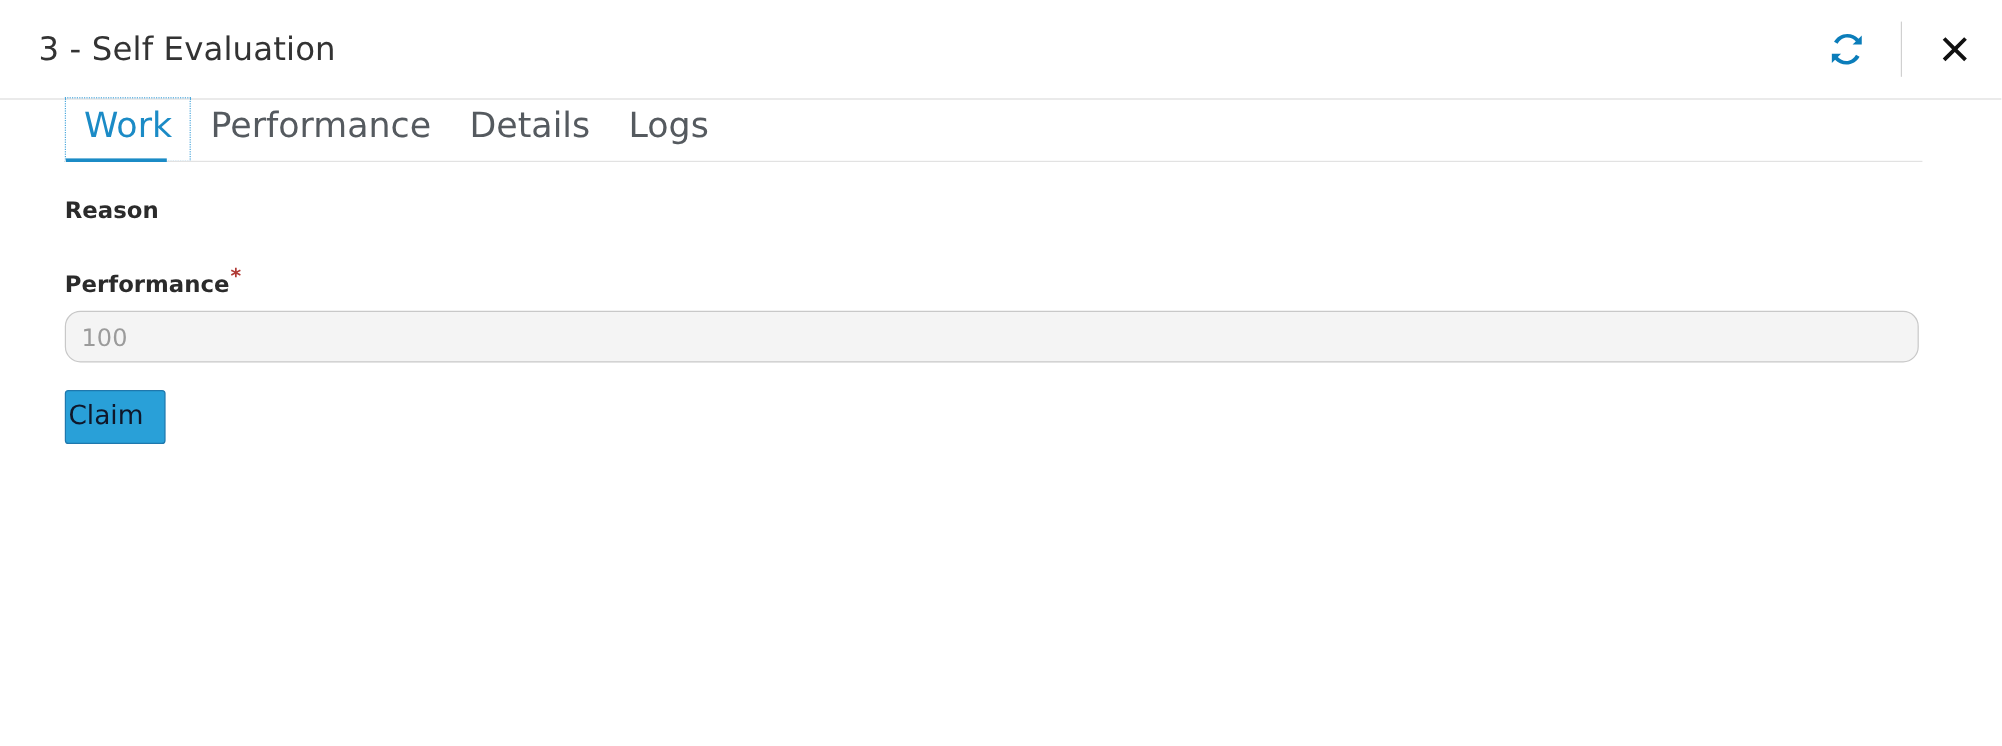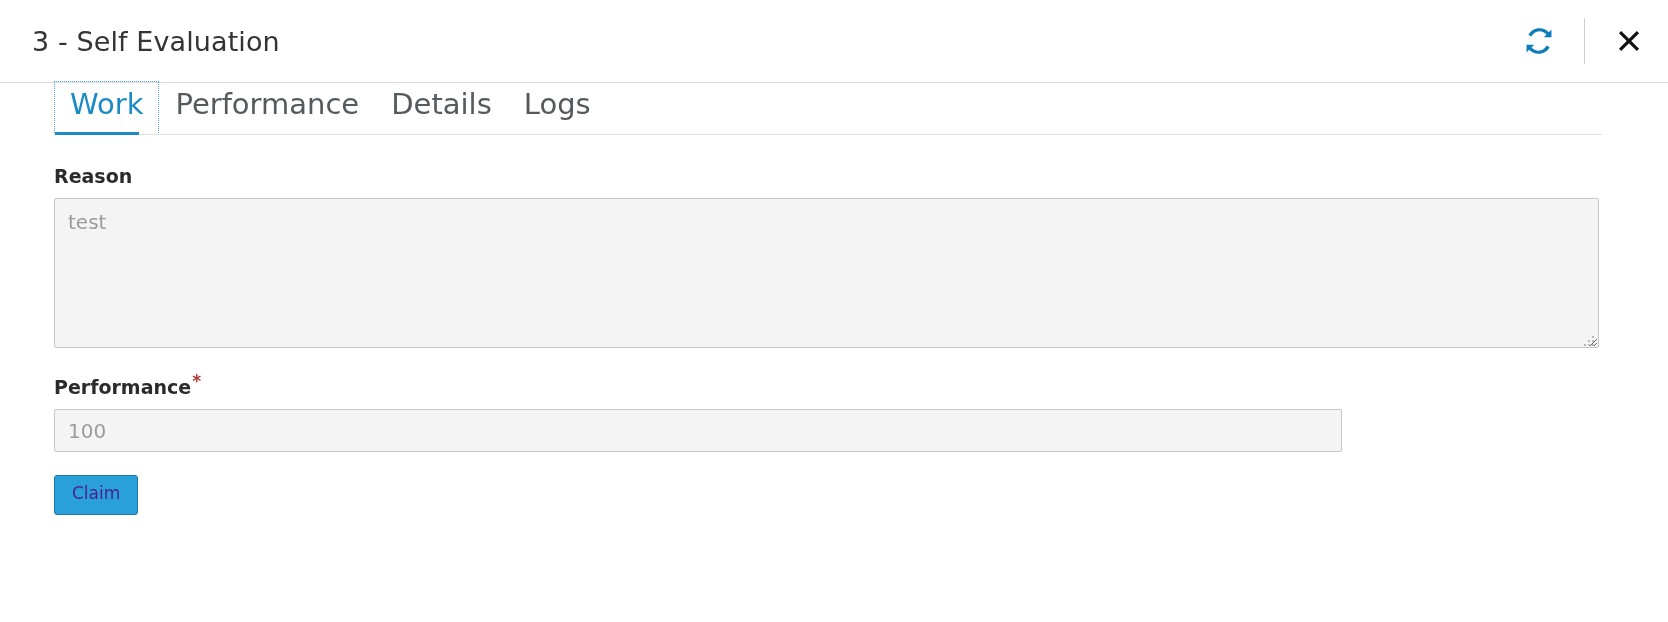--- a/index.html
+++ b/index.html
@@ -141,44 +141,44 @@
     right: 4px;
     bottom: 5px;
     width: 11px;
     height: 11px;
     pointer-events: none;
   }
 
   .spacer-md { height: 28px; }
 
   input.perf-input {
-    width: 1288px;
+    width: 1545px;
     height: 43px;
     background: #f4f4f4;
     border: 1px solid #c8c8c8;
-    border-radius: 2px;
+    border-radius: 13px;
     font-size: 20px;
     font-family: inherit;
     color: #333;
     padding: 4px 13px;
     display: block;
   }
   input.perf-input::placeholder { color: #9b9b9b; }
 
   .spacer-lg { height: 23px; }
 
   .claim-btn {
     display: inline-block;
     background: #29a0d8;
     border: 1px solid #1f78ad;
     border-radius: 3px;
-    color: #4c1d95;
-    font-size: 17px;
-    font-family: inherit;
-    padding: 8px 17px 10px 17px;
+    color: #0f172a;
+    font-size: 22px;
+    font-family: inherit;
+    padding: 8px 17px 10px 2px;
     cursor: pointer;
     line-height: 1.15;
   }
 </style>
 </head>
 <body>
 
 <div class="header">
   <div class="header-title">3 - Self Evaluation</div>
 
@@ -210,33 +210,20 @@
   <button class="tab active">Work</button>
   <button class="tab">Performance</button>
   <button class="tab">Details</button>
   <button class="tab">Logs</button>
 </div>
 
 <div class="body">
 
   <div class="field">
     <label class="field-label">Reason</label>
-    <div class="textarea-wrap">
-      <textarea class="reason-input" placeholder="test" style=""></textarea>
-      <span class="resize-grip">
-        <svg viewBox="0 0 11 11" width="11" height="11" aria-hidden="true">
-          <rect x="8" y="0" width="2" height="2" fill="#b8b8b8"></rect>
-          <rect x="4" y="4" width="2" height="2" fill="#b8b8b8"></rect>
-          <rect x="8" y="4" width="2" height="2" fill="#b8b8b8"></rect>
-          <rect x="0" y="8" width="2" height="2" fill="#b8b8b8"></rect>
-          <rect x="4" y="8" width="2" height="2" fill="#b8b8b8"></rect>
-          <rect x="8" y="8" width="2" height="2" fill="#b8b8b8"></rect>
-        </svg>
-      </span>
-    </div>
   </div>
 
   <div class="spacer-md"></div>
 
   <div class="field">
     <label class="field-label"><span>Performance</span><span class="required-star">*</span></label>
     <input class="perf-input" type="text" placeholder="100" style="">
   </div>
 
   <div class="spacer-lg"></div>

